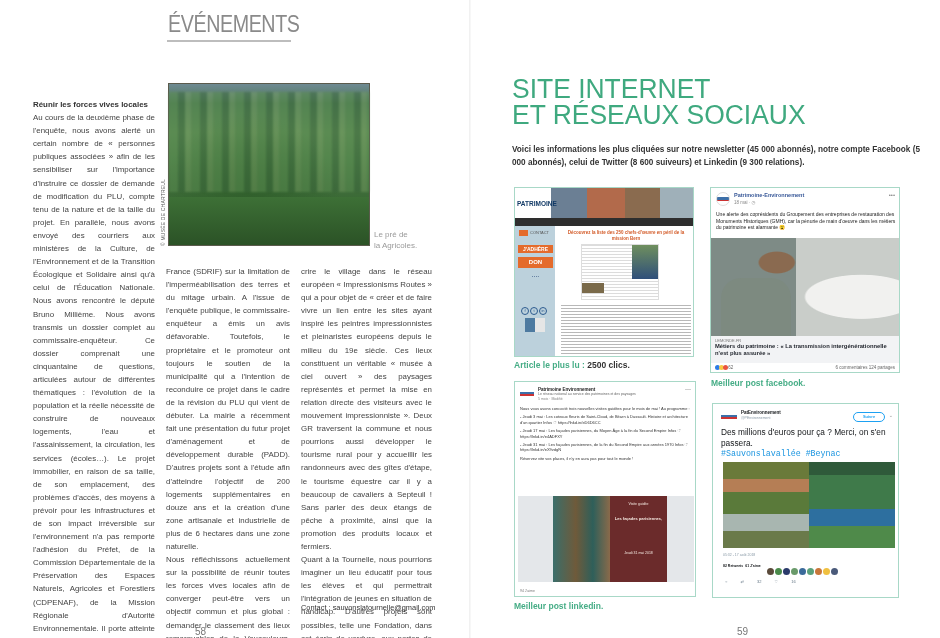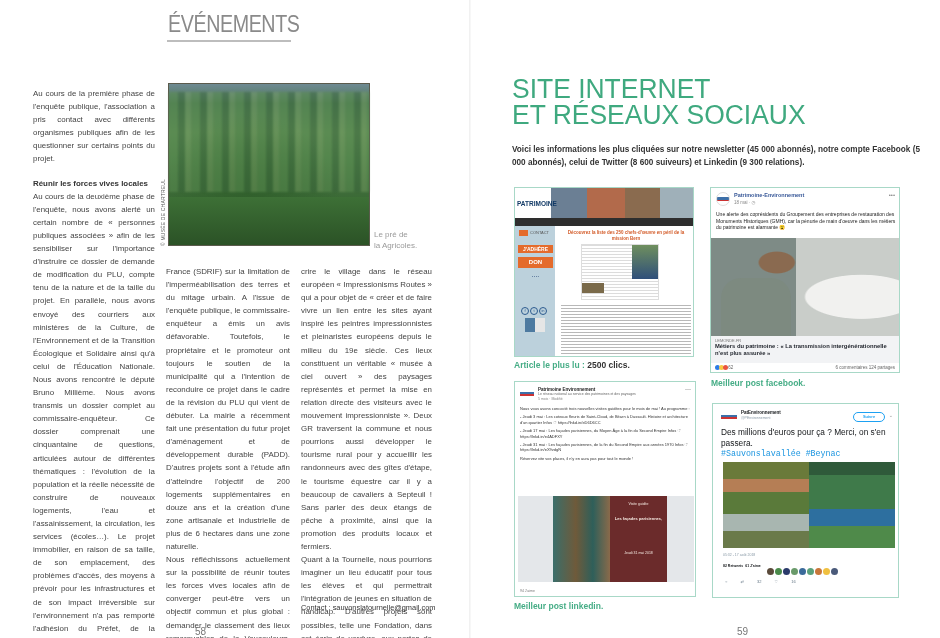--- a/index.html
+++ b/index.html
@@ -120,21 +120,20 @@
 </style>
 </head>
 <body>
 
 <div class="spread">
 
   <h1 class="page-title">ÉVÉNEMENTS</h1>
   <div class="title-rule"></div>
 
   <div class="col col1">
-    <p>Au cours de la première phase de l'enquête publique, l'association a pris contact avec différents organismes publiques afin de les questionner sur certains points du projet.</p>
     <p class="sub">Réunir les forces vives locales</p>
     <p>Au cours de la deuxième phase de l'enquête, nous avons alerté un certain nombre de « personnes publiques associées » afin de les sensibiliser sur l'importance d'instruire ce dossier de demande de modification du PLU, compte tenu de la nature et de la taille du projet. En parallèle, nous avons envoyé des courriers aux ministères de la Culture, de l'Environnement et de la Transition Écologique et Solidaire ainsi qu'à celui de l'Éducation Nationale. Nous avons rencontré le député Bruno Millième. Nous avons transmis un dossier complet au commissaire-enquêteur. Ce dossier comprenait une cinquantaine de questions, articulées autour de différentes thématiques : l'évolution de la population et la réelle nécessité de construire de nouveaux logements, l'eau et l'assainissement, la circulation, les services (écoles…). Le projet immobilier, en raison de sa taille, de son emplacement, des problèmes d'accès, des moyens à prévoir pour les infrastructures et de son impact irréversible sur l'environnement n'a pas remporté l'adhésion du Préfet, de la Commission Départementale de la Préservation des Espaces Naturels, Agricoles et Forestiers (CDPENAF), de la Mission Régionale d'Autorité Environnementale. Il porte atteinte à un réservoir de biodiversité, à un couloir écologique, aux lisières d'un massif boisé de plus de cent hectares. D'après une carte émanant des services de l'État, il ne tient pas compte des orientations du schéma directeur de la région Île-de-</p>
   </div>
 
   <div class="painting">
     <div class="trees"></div>
     <div class="ground"></div>
   </div>
   <div class="credit">© MUSÉE DE CHARTREUL</div>
   <div class="caption">

